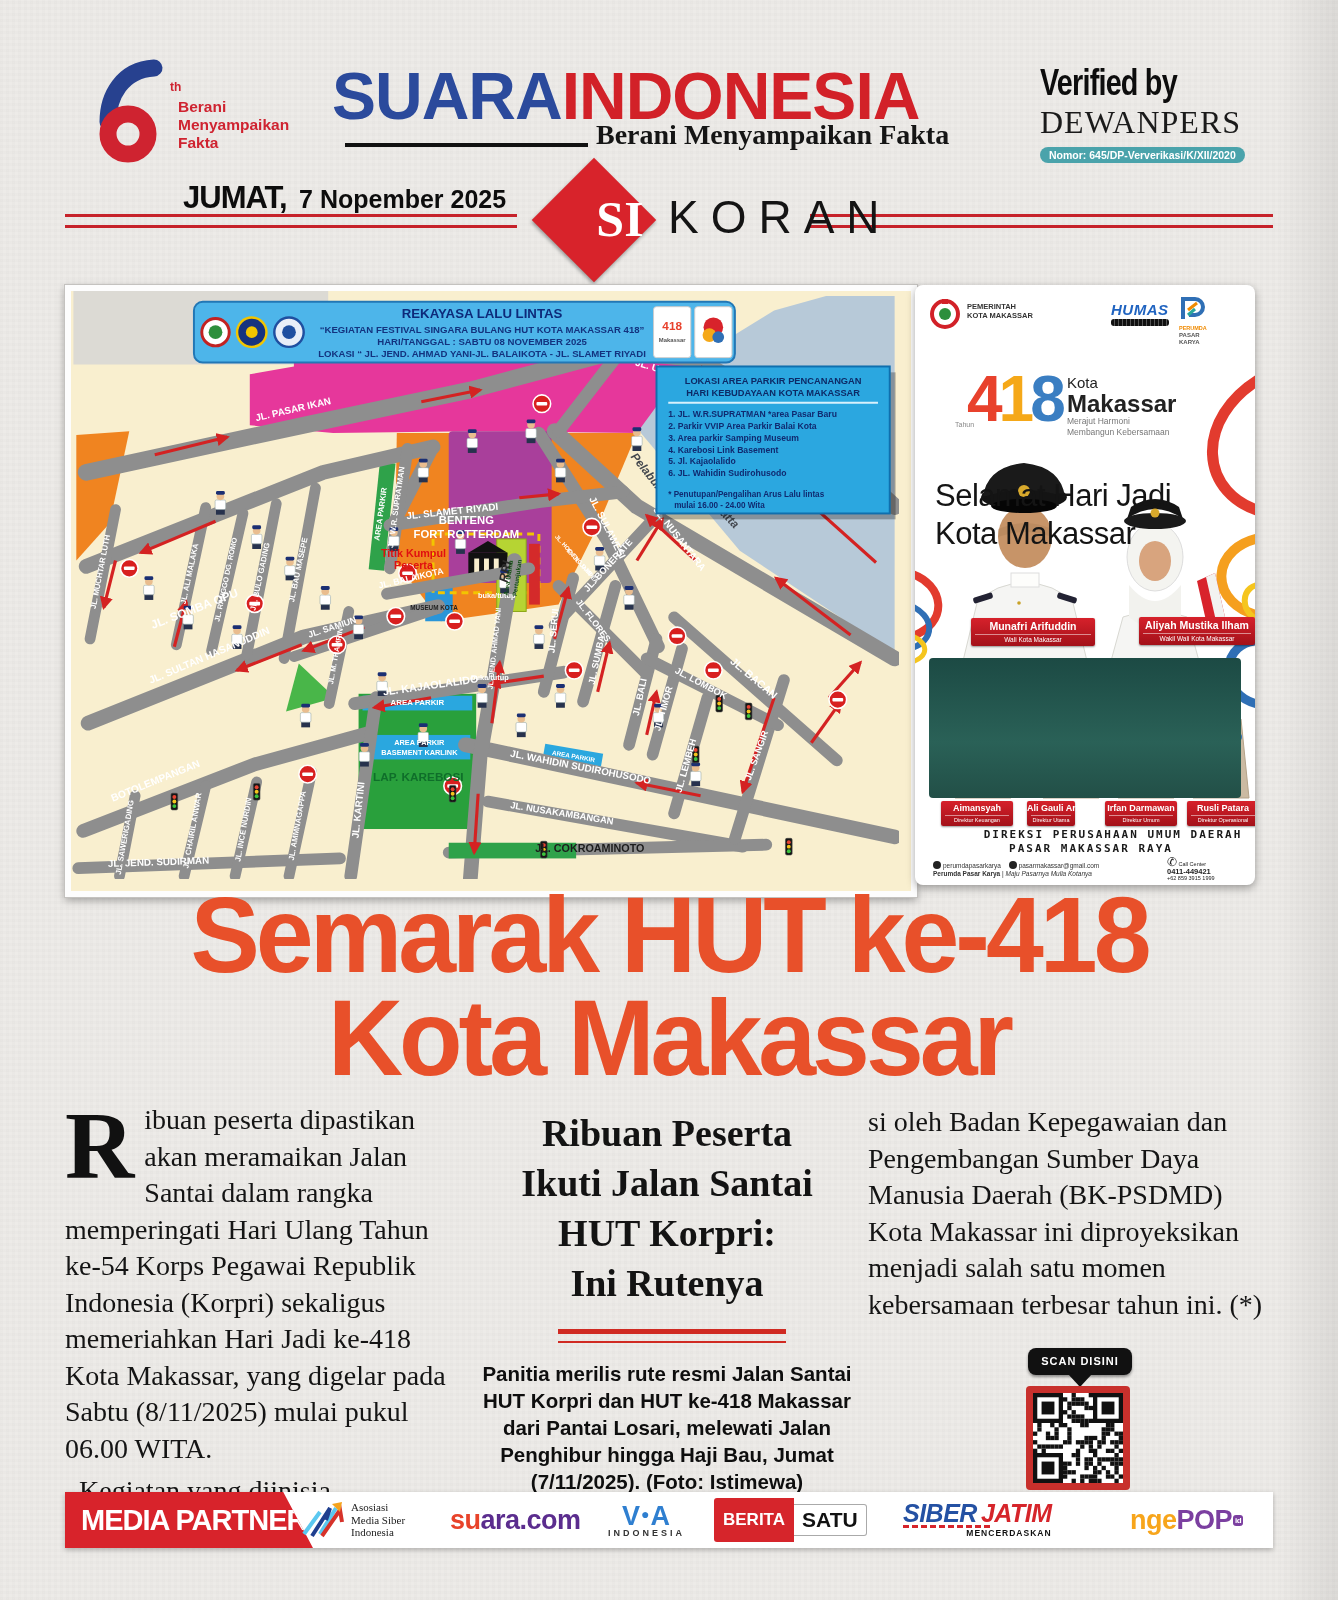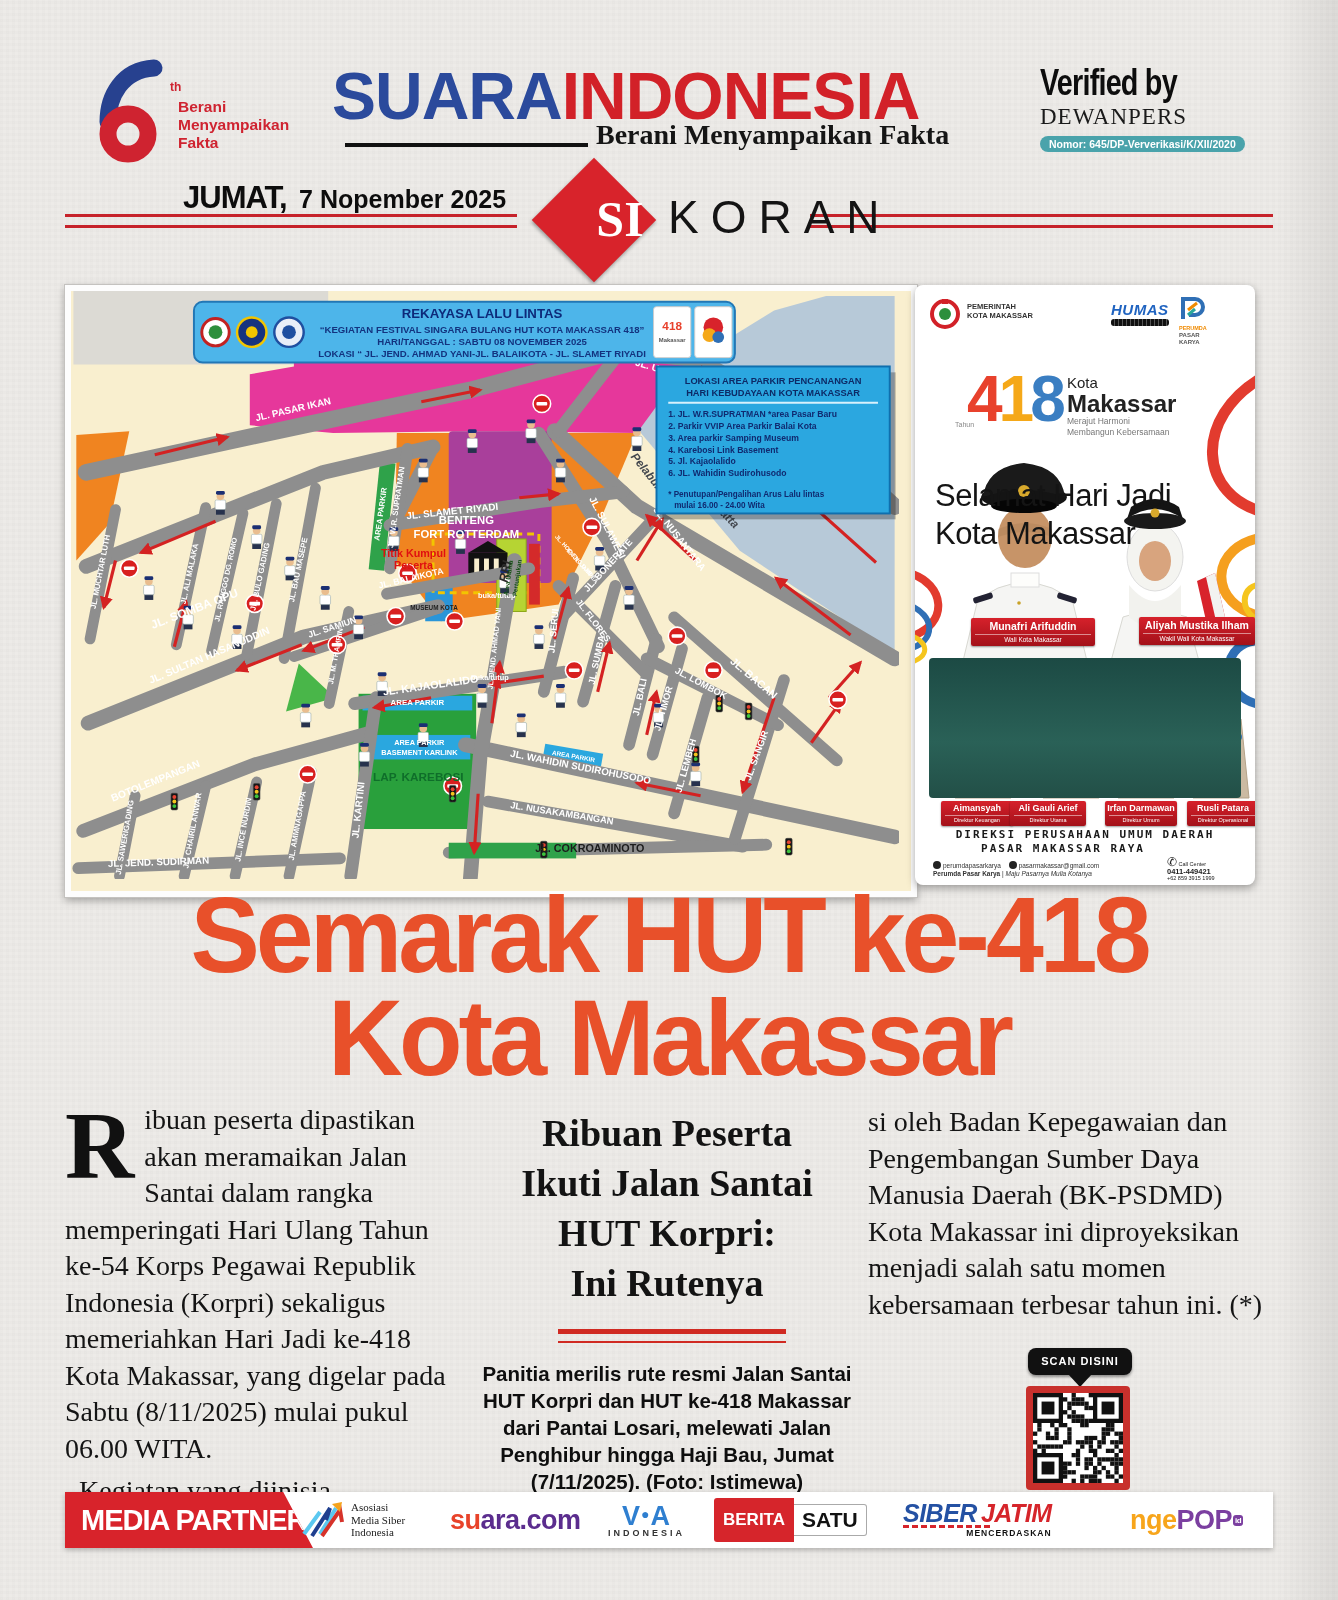--- a/index.html
+++ b/index.html
@@ -11,21 +11,21 @@
     background:linear-gradient(90deg,rgba(0,0,0,0),rgba(0,0,0,.07));pointer-events:none;}
   .abs{position:absolute;}
 
   
   .anniv-lines div{font-weight:bold;font-size:15.5px;line-height:18px;color:#cf2330;}
   .masthead{font-weight:bold;font-size:66px;letter-spacing:-1px;white-space:nowrap;}
   .masthead .m1{color:#2b4a9c;} .masthead .m2{color:#d22128;}
   .mast-rule{background:#111;height:4px;}
   .mast-tagline{font-family:"Liberation Serif",serif;font-weight:bold;font-size:28px;color:#151515;white-space:nowrap;}
   .verified-top{font-weight:bold;font-size:36px;color:#0d0d0d;transform:scaleX(.8);transform-origin:left;white-space:nowrap;letter-spacing:-1px;}
-  .verified-org{font-family:"Liberation Serif",serif;font-size:23px;color:#1a1a1a;letter-spacing:1px;white-space:nowrap;}
+  .verified-org{font-family:"Liberation Serif",serif;font-size:32px;color:#1a1a1a;letter-spacing:1px;white-space:nowrap;}
   .verified-badge{background:#4aa3ab;color:#fff;font-size:10.5px;font-weight:bold;border-radius:9px;padding:2px 9px;white-space:nowrap;}
   .dateline{white-space:nowrap;}
   .dateline .d1{font-weight:bold;font-size:31px;color:#0d0d0d;letter-spacing:-1px;}
   .dateline .d2{font-weight:bold;font-size:25px;color:#0d0d0d;margin-left:8px;}
   .redlines{height:8px;border-top:3px solid #c6222a;border-bottom:3px solid #c6222a;}
   .si-diamond{width:88px;height:88px;background:#d8232b;transform:rotate(45deg);box-shadow:1px 2px 4px rgba(0,0,0,.35);}
   .si-text{font-family:"Liberation Serif",serif;font-weight:bold;font-size:50px;color:#fff;}
   .koran{font-size:46px;letter-spacing:12px;color:#141414;font-weight:400;}
 
   
@@ -49,21 +49,21 @@
   .tag418{font-size:8.5px;color:#777;line-height:11px;}
   .greeting{font-weight:normal;font-size:31px;line-height:38px;color:#141414;letter-spacing:-.5px;}
   .name-badge{position:absolute;background:linear-gradient(180deg,#d6212b,#a31119);color:#fff;text-align:center;
     border-radius:2px;box-shadow:0 1px 2px rgba(0,0,0,.4);}
   .name-badge .nb1{font-weight:bold;font-size:10.5px;line-height:13px;padding-top:2px;white-space:nowrap;}
   .name-badge .nb2{font-size:6.5px;line-height:8px;border-top:1px solid rgba(255,255,255,.5);margin:1px 4px 0;padding:1px 0 2px;white-space:nowrap;}
   .dir-badge .nb1{font-size:9px;line-height:11px;}
   .dir-badge .nb2{font-size:5.5px;line-height:7px;}
   #group-strip{left:14px;top:373px;width:312px;height:140px;border-radius:4px;
     background:linear-gradient(180deg,#1c4a44,#2a6157 60%,#224f47);}
-  .direksi{font-family:"DejaVu Sans Mono",monospace;font-weight:bold;color:#1a1a1a;text-align:center;letter-spacing:2px;}
+  .direksi{font-family:"DejaVu Sans Mono",monospace;font-weight:bold;color:#1a1a1a;text-align:center;letter-spacing:2px;padding-left:28px;}
   .contact{font-size:6.5px;color:#333;}
   .contact b{font-size:6.5px;}
   .dot-ic{display:inline-block;width:8px;height:8px;border-radius:50%;background:#222;vertical-align:-1px;margin-right:2px;}
   .callcenter{font-size:5.5px;color:#222;line-height:7px;}
   .callcenter .ph1{font-weight:bold;font-size:7.5px;}
 
   
   .headline{left:0;top:888px;width:1338px;text-align:center;color:#e8502a;font-weight:bold;
     font-size:104px;line-height:99px;letter-spacing:-4px;transform:scaleY(1.04);}
 
@@ -729,21 +729,21 @@
           <div class="nb2">Wali Kota Makassar</div>
         </div>
         <div class="name-badge" style="left: 224px; top: 332px; width: 116px;">
           <div class="nb1">Aliyah Mustika Ilham</div>
           <div class="nb2">Wakil Wali Kota Makassar</div>
         </div>
         <div class="name-badge dir-badge" style="left: 26px; top: 516px; width: 72px;">
           <div class="nb1">Aimansyah</div>
           <div class="nb2">Direktur Keuangan</div>
         </div>
-        <div class="name-badge dir-badge" style="left: 95px; top: 516px; width: 76px;">
+        <div class="name-badge dir-badge" style="left: 112px; top: 516px; width: 48px;">
           <div class="nb1">Ali Gauli Arief</div>
           <div class="nb2">Direktur Utama</div>
         </div>
         <div class="name-badge dir-badge" style="left: 190px; top: 516px; width: 72px;">
           <div class="nb1">Irfan Darmawan</div>
           <div class="nb2">Direktur Umum</div>
         </div>
         <div class="name-badge dir-badge" style="left: 272px; top: 516px; width: 72px;">
           <div class="nb1">Rusli Patara</div>
           <div class="nb2">Direktur Operasional</div>

